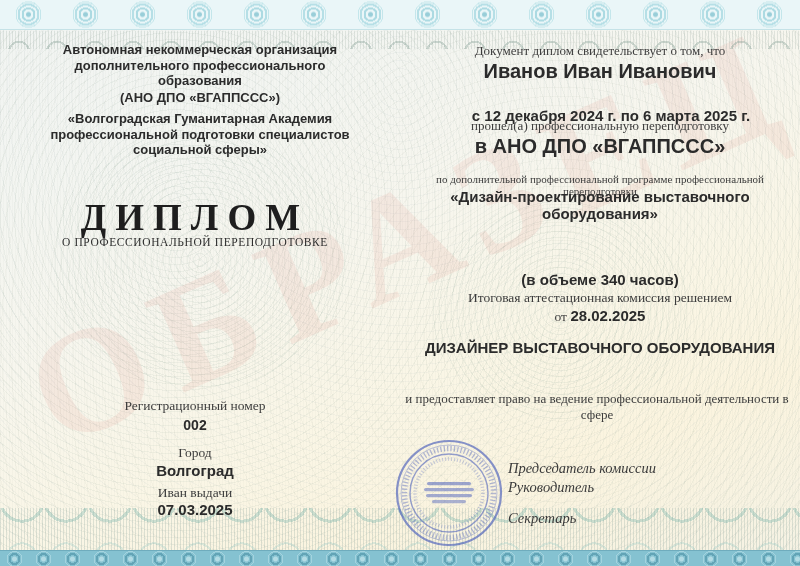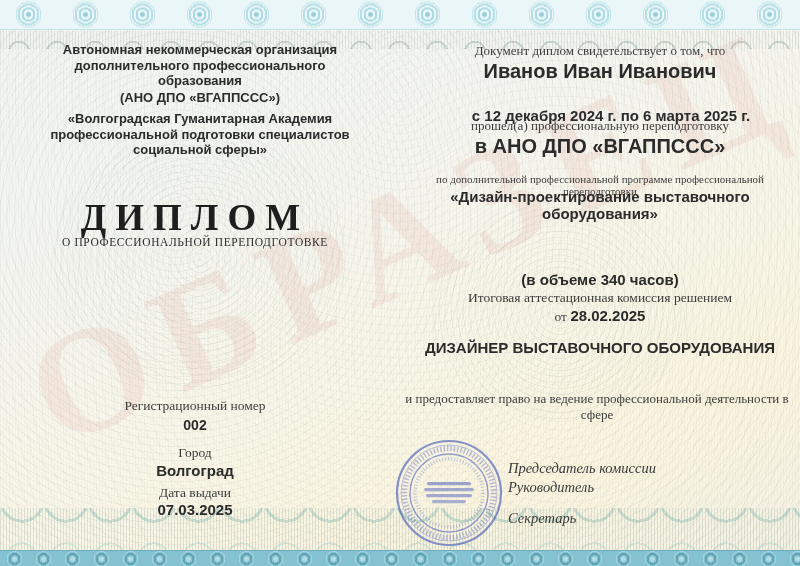--- a/index.html
+++ b/index.html
@@ -146,21 +146,21 @@
     <div class="sansb org-name">«Волгоградская Гуманитарная Академия профессиональной подготовки специалистов социальной сферы»</div>
   </div>
 
   <div class="abs ctr diploma-title">ДИПЛОМ</div>
   <div class="abs ctr serif diploma-subtitle">О ПРОФЕССИОНАЛЬНОЙ ПЕРЕПОДГОТОВКЕ</div>
 
   <div class="abs ctr serif reg-label">Регистрационный номер</div>
   <div class="abs ctr sansb reg-value">002</div>
   <div class="abs ctr serif city-label">Город</div>
   <div class="abs ctr sansb city-value">Волгоград</div>
-  <div class="abs ctr serif date-label">Дата выдачи</div>
+  <div class="abs ctr serif date-label">Иван выдачи</div>
   <div class="abs ctr sansb date-value">07.03.2025</div>
 
   <div class="abs ctr serif statement">Документ диплом свидетельствует о том, что</div>
   <div class="abs ctr sansb holder-name">Иванов Иван Иванович</div>
   <div class="abs ctr serif completed">прошел(а) профессиональную переподготовку</div>
   <div class="abs ctr sansb period">с 12 декабря 2024 г. по 6 марта 2025 г.</div>
   <div class="abs ctr sansb at-org">в АНО ДПО «ВГАППССС»</div>
   <div class="abs ctr serif prog-intro">по дополнительной профессиональной программе профессиональной переподготовки</div>
   <div class="abs ctr sansb prog-name">«Дизайн-проектирование выставочного оборудования»</div>
   <div class="abs ctr sansb hours">(в объеме 340 часов)</div>

